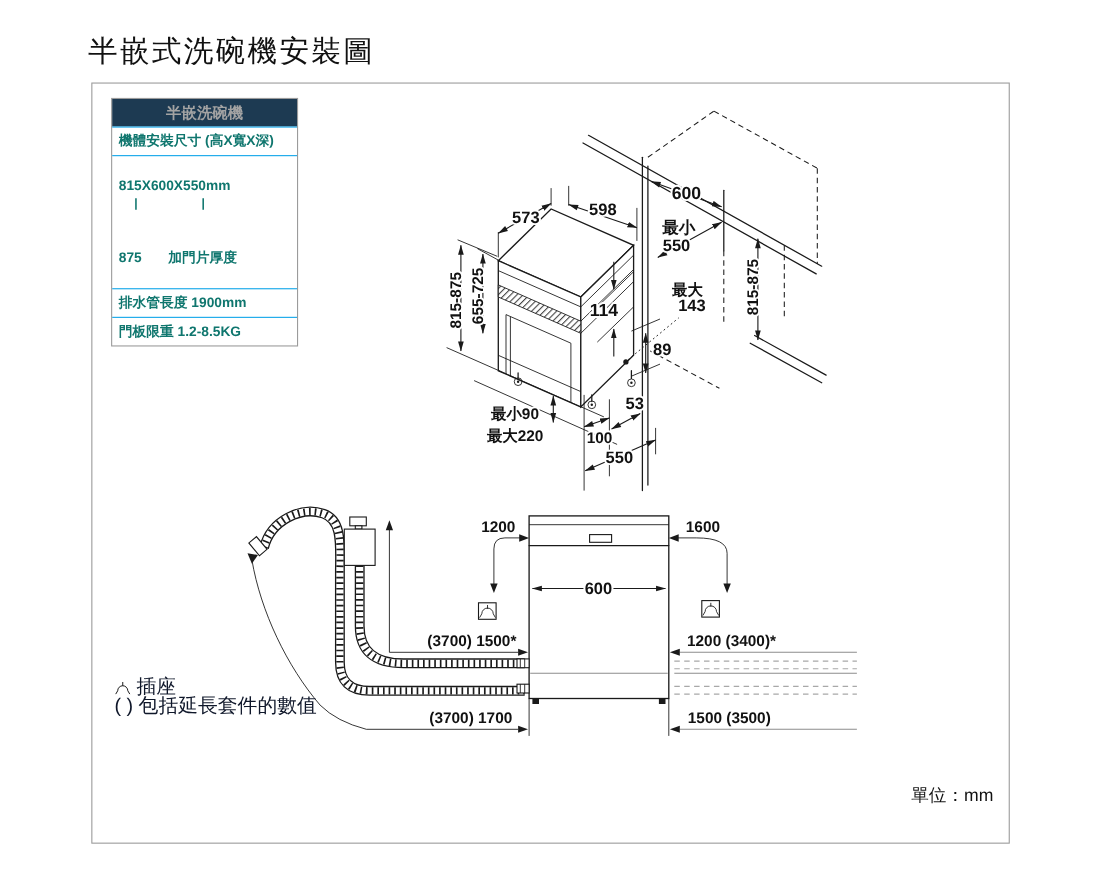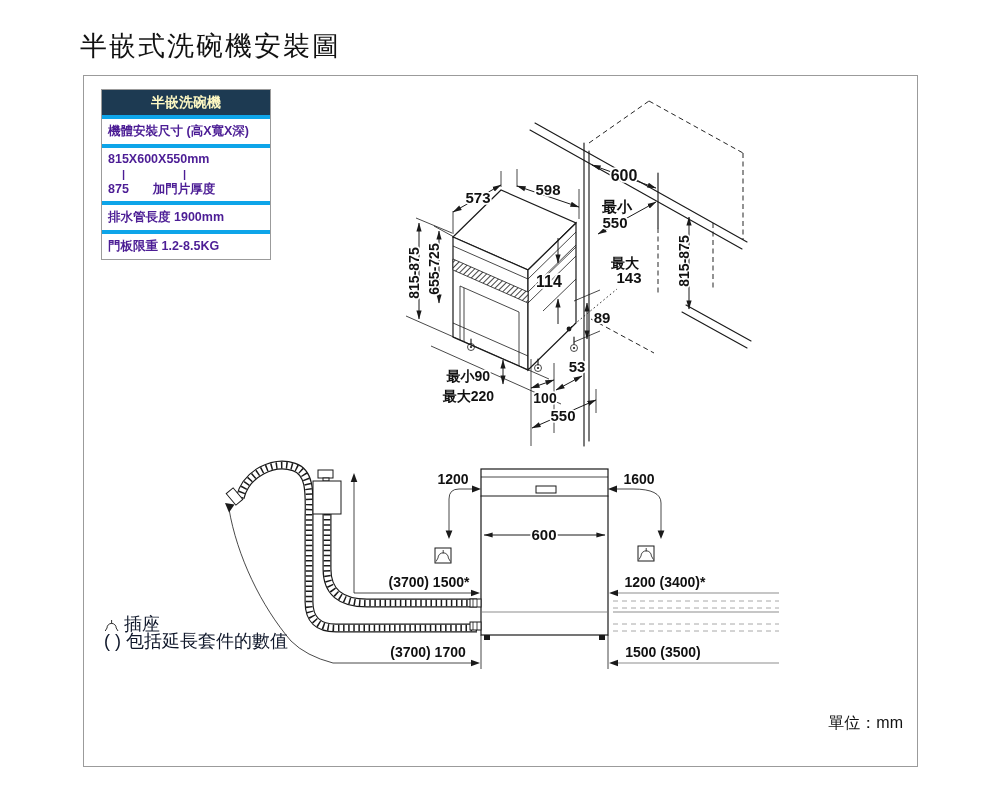--- a/index.html
+++ b/index.html
@@ -3,28 +3,28 @@
 <meta charset="utf-8">
 <style>
   html,body{margin:0;padding:0;background:#fff;}
   body{width:1000px;height:800px;position:relative;overflow:hidden;
        font-family:"Liberation Sans","DejaVu Sans",sans-serif;color:#1a1a1a;}
   .title{position:absolute;left:80px;top:28px;font-size:27px;letter-spacing:2px;color:#111;text-align:center;}
   .frame{position:absolute;left:83px;top:75px;width:833px;height:690px;border:1px solid #9b9b9b;background:#fff;}
 
   
   .spec{position:absolute;left:17px;top:13px;width:168px;border:1px solid #9b9b9b;font-weight:bold;}
-  .spec .hd{height:25px;line-height:25px;text-align:center;color:#fef9c3;font-size:14px;}
-  .spec .row{border-top:4px solid #0ea5e9;font-size:12.5px;padding:5px 6px;line-height:15px;color:#4c1d95;}
-  .spec .row.size{padding:4px 6px;}
+  .spec .hd{height:25px;line-height:25px;text-align:center;color:#a3a3a3;font-size:14px;}
+  .spec .row{border-top:1px solid #0ea5e9;font-size:12.5px;padding:5px 6px;line-height:15px;color:#0f766e;}
+  .spec .row.size{padding:20px 6px;}
   .spec .ticks span{display:inline-block;font-size:11px;}
   .spec .ticks .t1{margin-left:14px;}
   .spec .ticks .t2{margin-left:58px;}
   .spec .alt .v{display:inline-block;}
-  .spec .alt .n{display:inline-block;margin-left:24px;}
+  .spec .alt .n{display:inline-block;margin-left:24px;margin-top:34px;}
 
   svg{position:absolute;overflow:visible;}
   .ln{stroke:#1a1a1a;stroke-width:1.15;fill:none;stroke-linecap:round;}
   .lt{stroke:#1a1a1a;stroke-width:0.8;fill:none;}
   .face{fill:#fff;stroke:#1a1a1a;stroke-width:1.2;}
   .dash{stroke:#1a1a1a;stroke-width:0.95;fill:none;stroke-dasharray:5,3.5;}
   .dot{stroke:#1a1a1a;stroke-width:0.9;fill:none;stroke-dasharray:1.6,2.6;}
   .dim{stroke:#1a1a1a;stroke-width:1;fill:none;}
   .gry{stroke:#8d8d8d;stroke-width:1;fill:none;}
   .gdash{stroke:#a8a8a8;stroke-width:1;fill:none;stroke-dasharray:5,4;}

